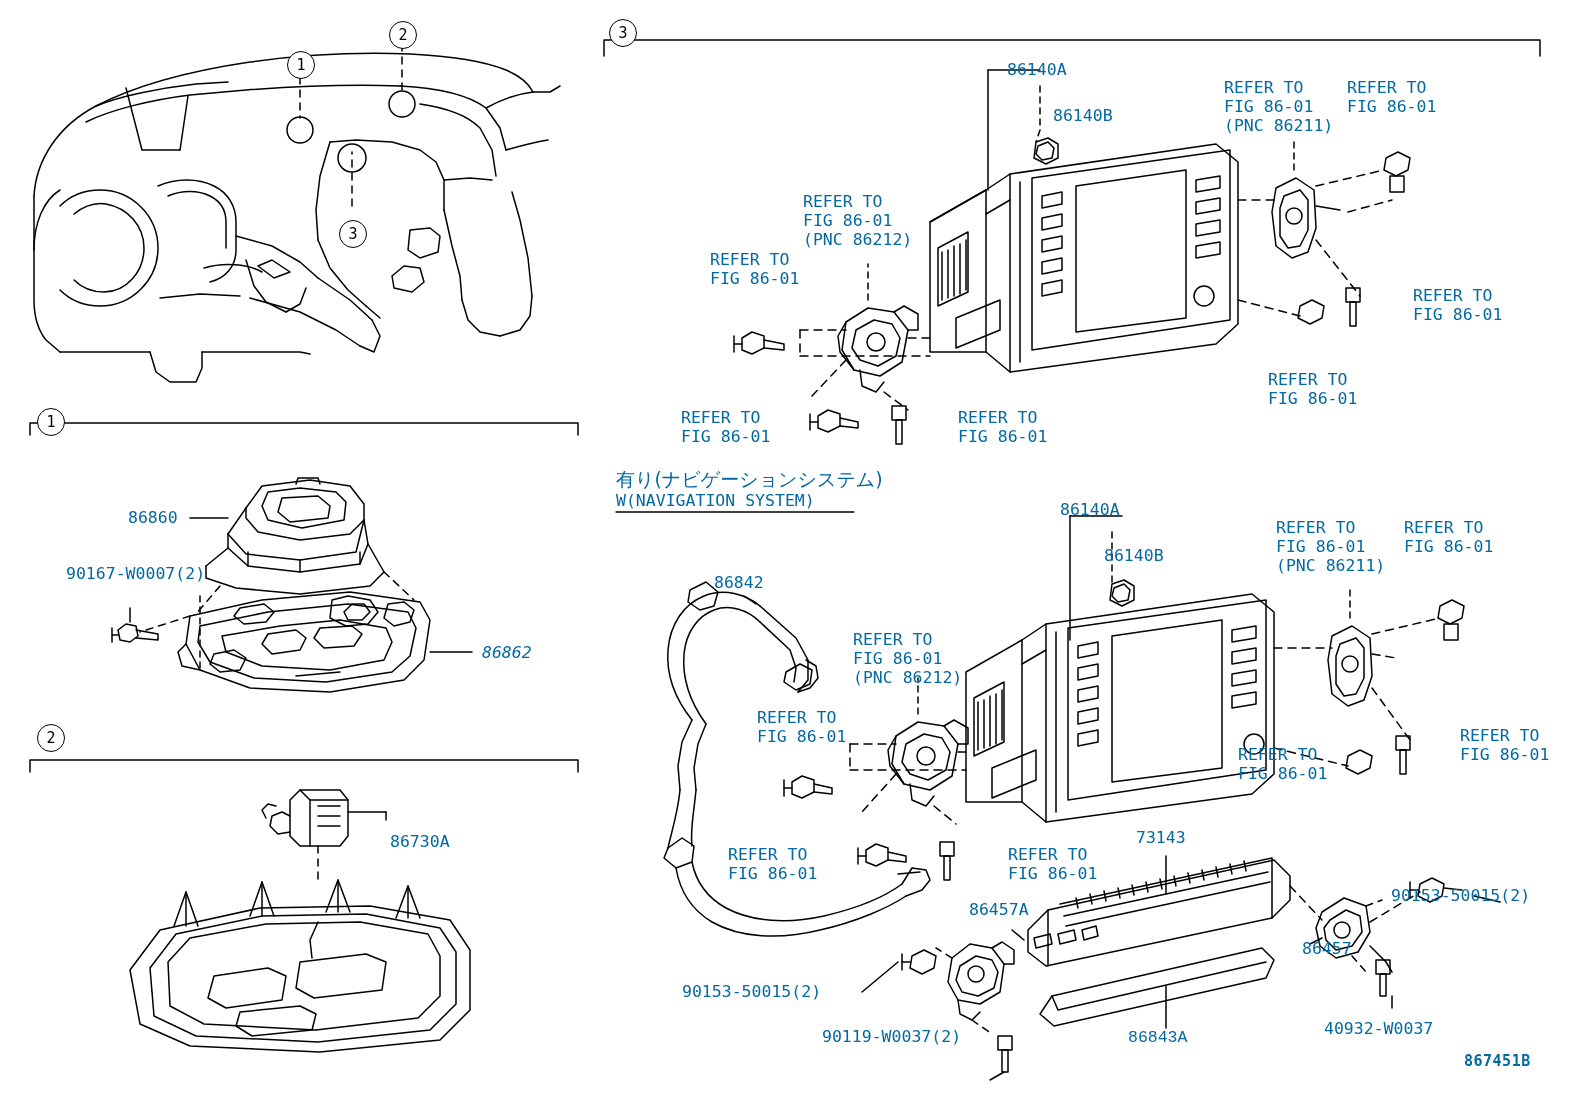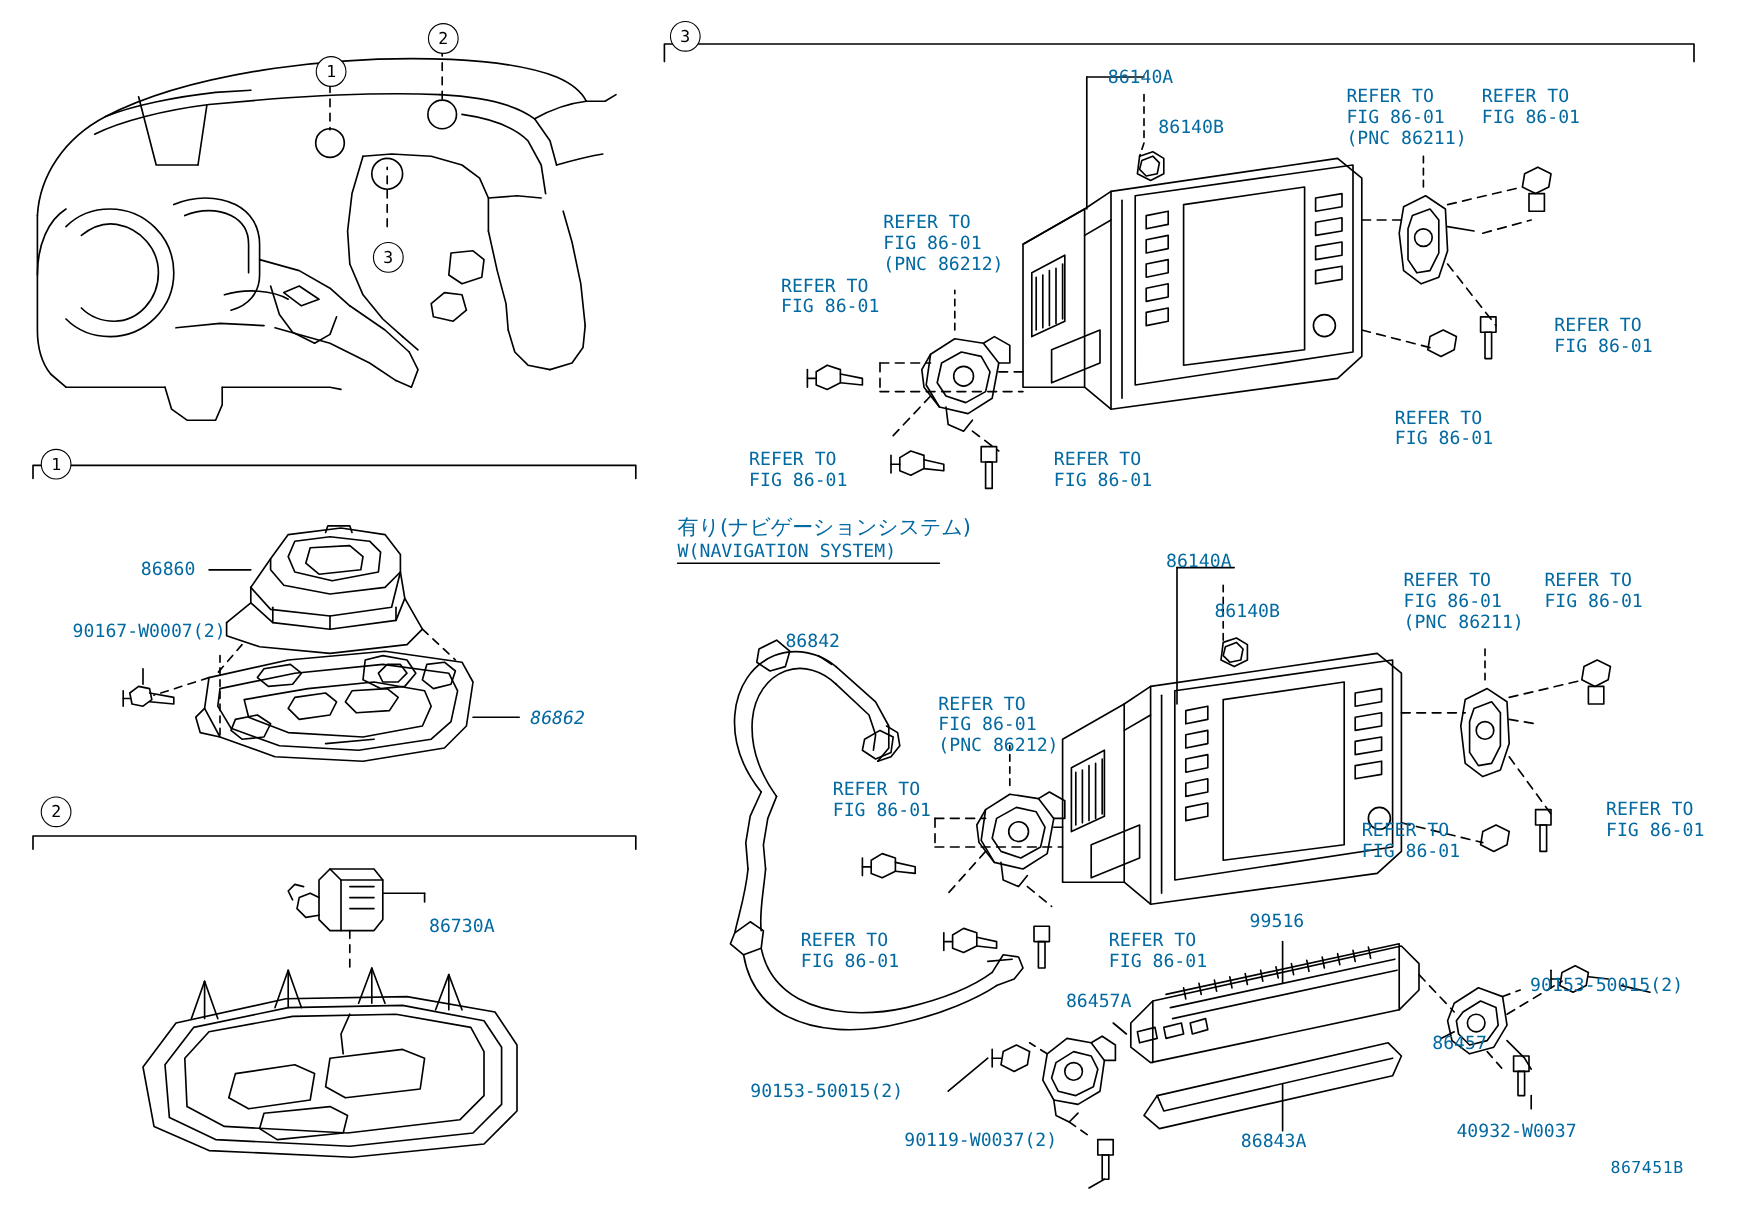--- a/index.html
+++ b/index.html
@@ -1,21 +1,21 @@
 <!DOCTYPE html>
 <html><head>
 <meta charset="utf-8">
 <style>
   html,body{margin:0;padding:0;background:#ffffff;}
   body{width:1592px;height:1099px;position:relative;font-family:"DejaVu Sans Mono",monospace;color:#000;}
   .stage{position:absolute;left:0;top:0;width:1592px;height:1099px;overflow:hidden;}
   svg.layer{position:absolute;left:0;top:0;width:1592px;height:1099px;}
   .lbl{position:absolute;font-family:"DejaVu Sans Mono",monospace;font-size:16.5px;line-height:19px;letter-spacing:0px;white-space:pre;color:#0369a1;}
   .lbl.jp{font-family:"DejaVu Sans",sans-serif;font-size:19px;}
-  .lbl.code{font-size:15px;letter-spacing:0.5px;}
+  .lbl.code{font-size:15px;letter-spacing:0.5px;font-weight:bold;}
   .circnum{position:absolute;width:26px;height:26px;border:1.6px solid #000;border-radius:50%;display:flex;align-items:center;justify-content:center;font-family:"DejaVu Sans Mono",monospace;font-size:15px;background:#fff;}
 </style>
 </head>
 <body>
 
 <div class="stage">
 
   <svg class="layer" viewBox="0 0 1592 1099" xmlns="http://www.w3.org/2000/svg">
     <g fill="none" stroke="#000" stroke-width="1.5" stroke-linejoin="round" stroke-linecap="round">
 
@@ -388,24 +388,24 @@
 FIG 86-01</div>
   <div class="lbl" style="left:1268px;top:370px;">REFER TO
 FIG 86-01</div>
 
   <div class="lbl jp" style="left:616px;top:470px;">有り(ナビゲーションシステム)</div>
   <div class="lbl" style="left:616px;top:491px;">W(NAVIGATION SYSTEM)</div>
 
   <div class="lbl" style="left:1060px;top:500px;">86140A</div>
   <div class="lbl" style="left:1104px;top:546px;">86140B</div>
   <div class="lbl" style="left:714px;top:573px;">86842</div>
-  <div class="lbl" style="left:1136px;top:828px;">99516</div>
+  <div class="lbl" style="left:1136px;top:828px;">73143</div>
   <div class="lbl" style="left:969px;top:900px;">86457A</div>
   <div class="lbl" style="left:1302px;top:939px;">86457</div>
-  <div class="lbl" style="left:1128px;top:1028px;">86843A</div>
+  <div class="lbl" style="left:1128px;top:1028px;font-family:Liberation Mono, monospace;">86843A</div>
   <div class="lbl" style="left:682px;top:982px;">90153-50015(2)</div>
   <div class="lbl" style="left:1391px;top:886px;">90153-50015(2)</div>
   <div class="lbl" style="left:822px;top:1027px;">90119-W0037(2)</div>
   <div class="lbl" style="left:1324px;top:1019px;">40932-W0037</div>
 
   <div class="lbl" style="left:757px;top:708px;">REFER TO
 FIG 86-01</div>
   <div class="lbl" style="left:853px;top:630px;">REFER TO
 FIG 86-01
 (PNC 86212)</div>

